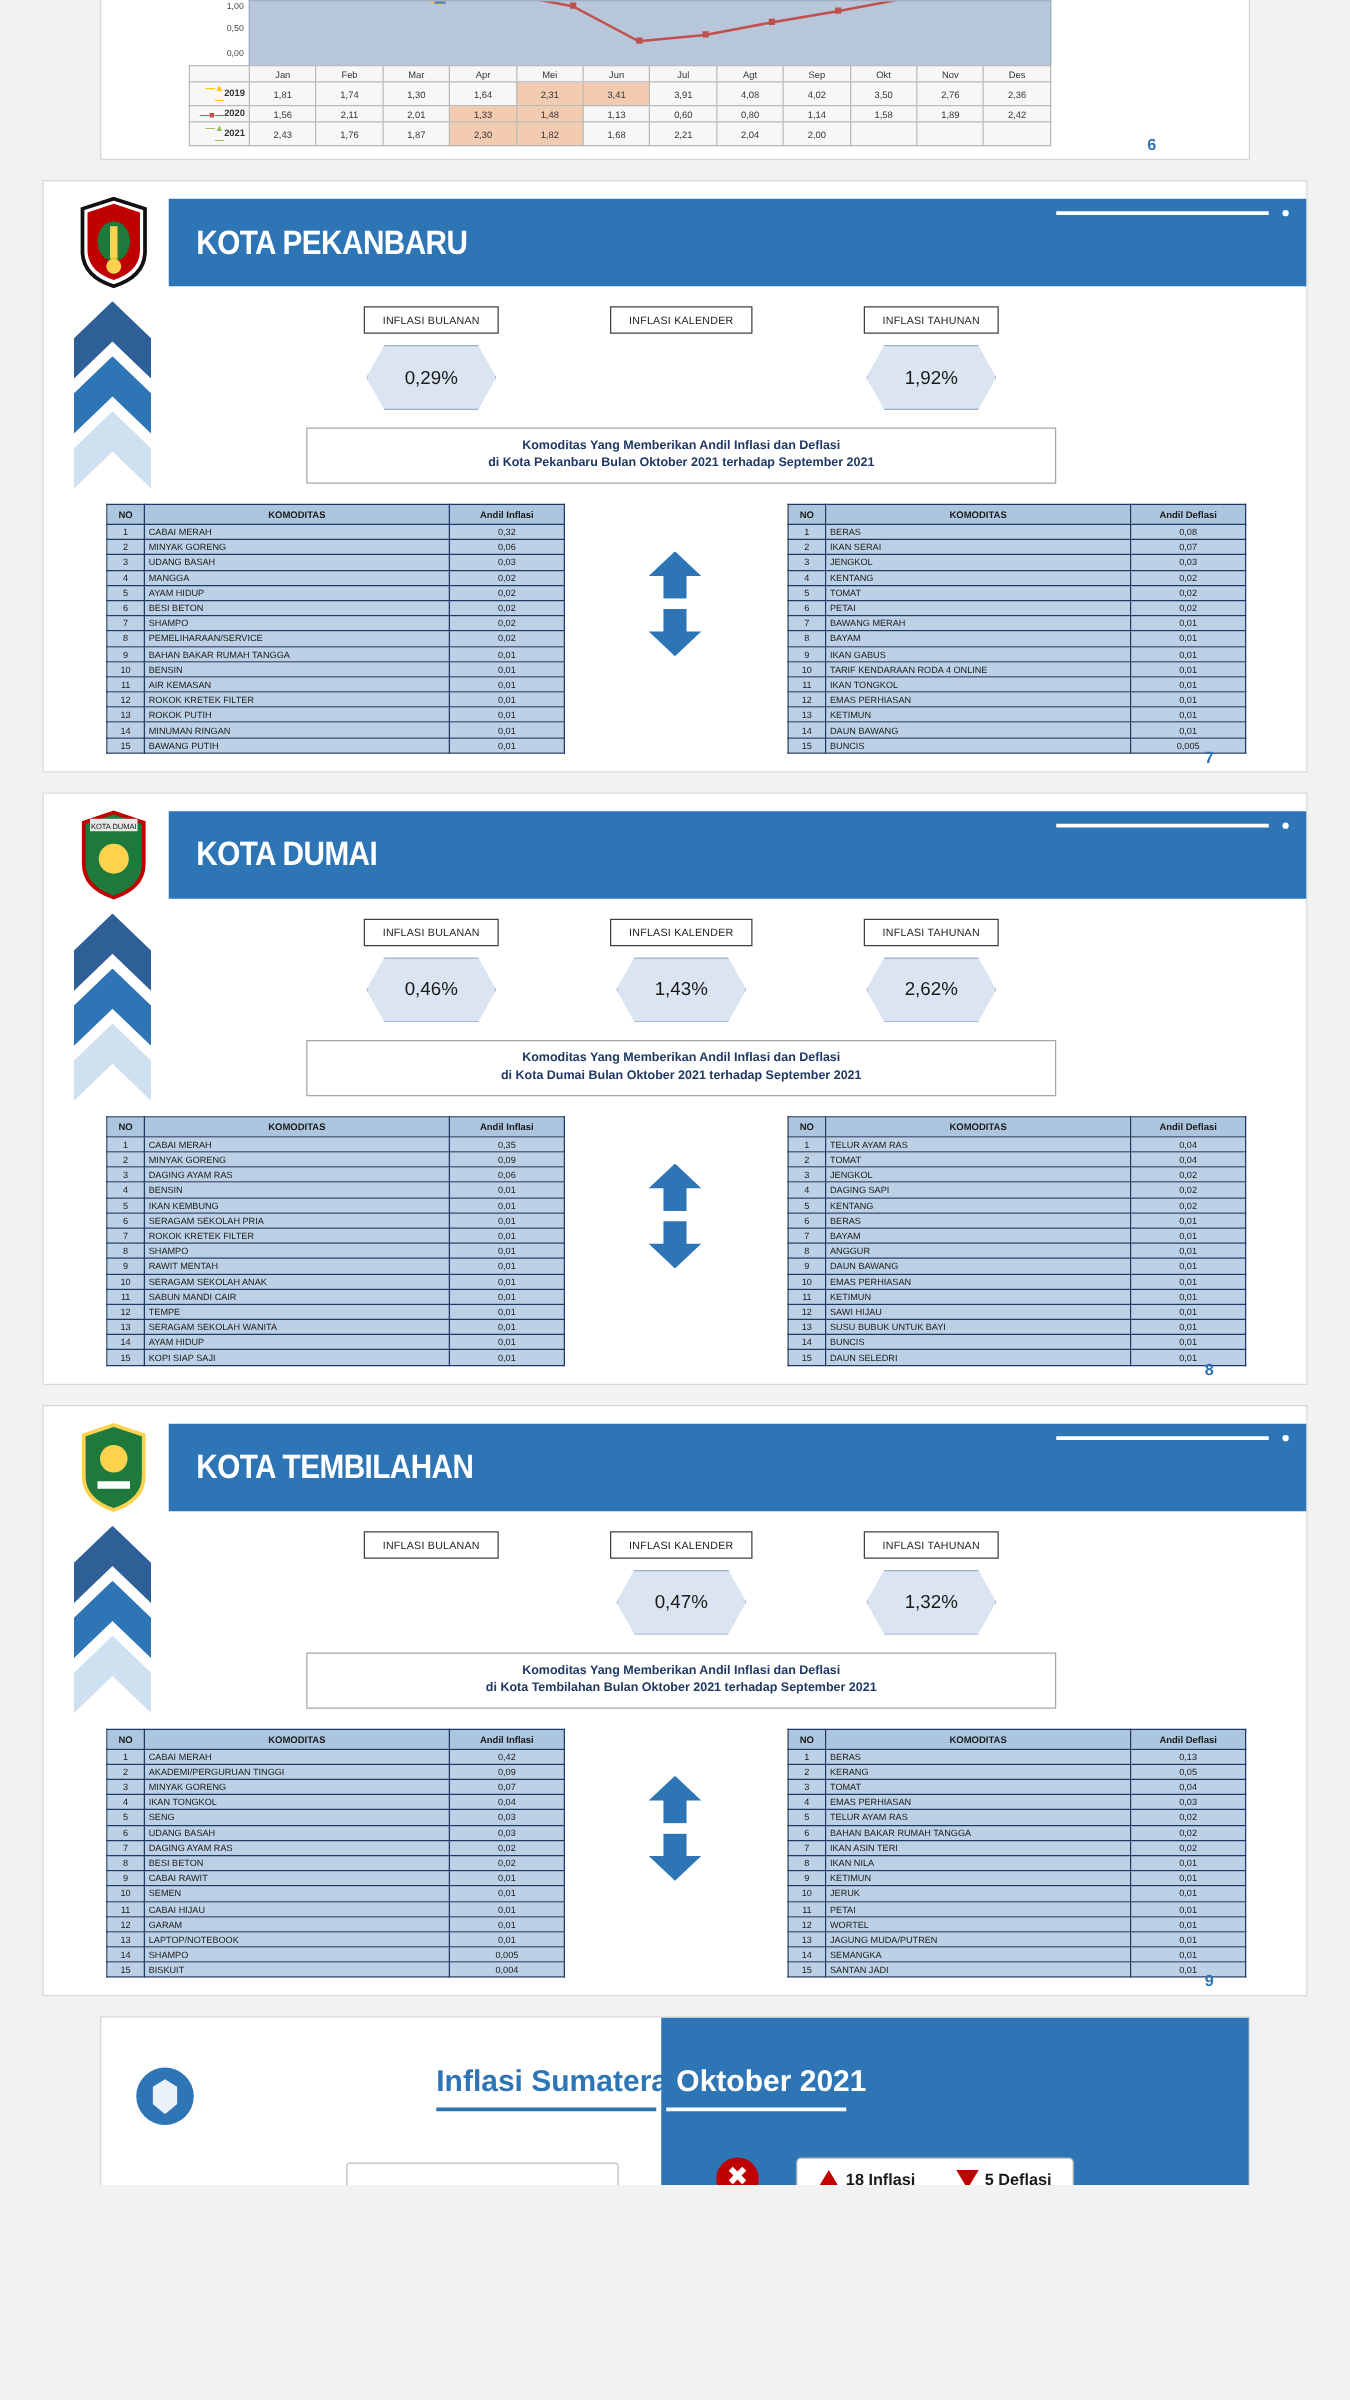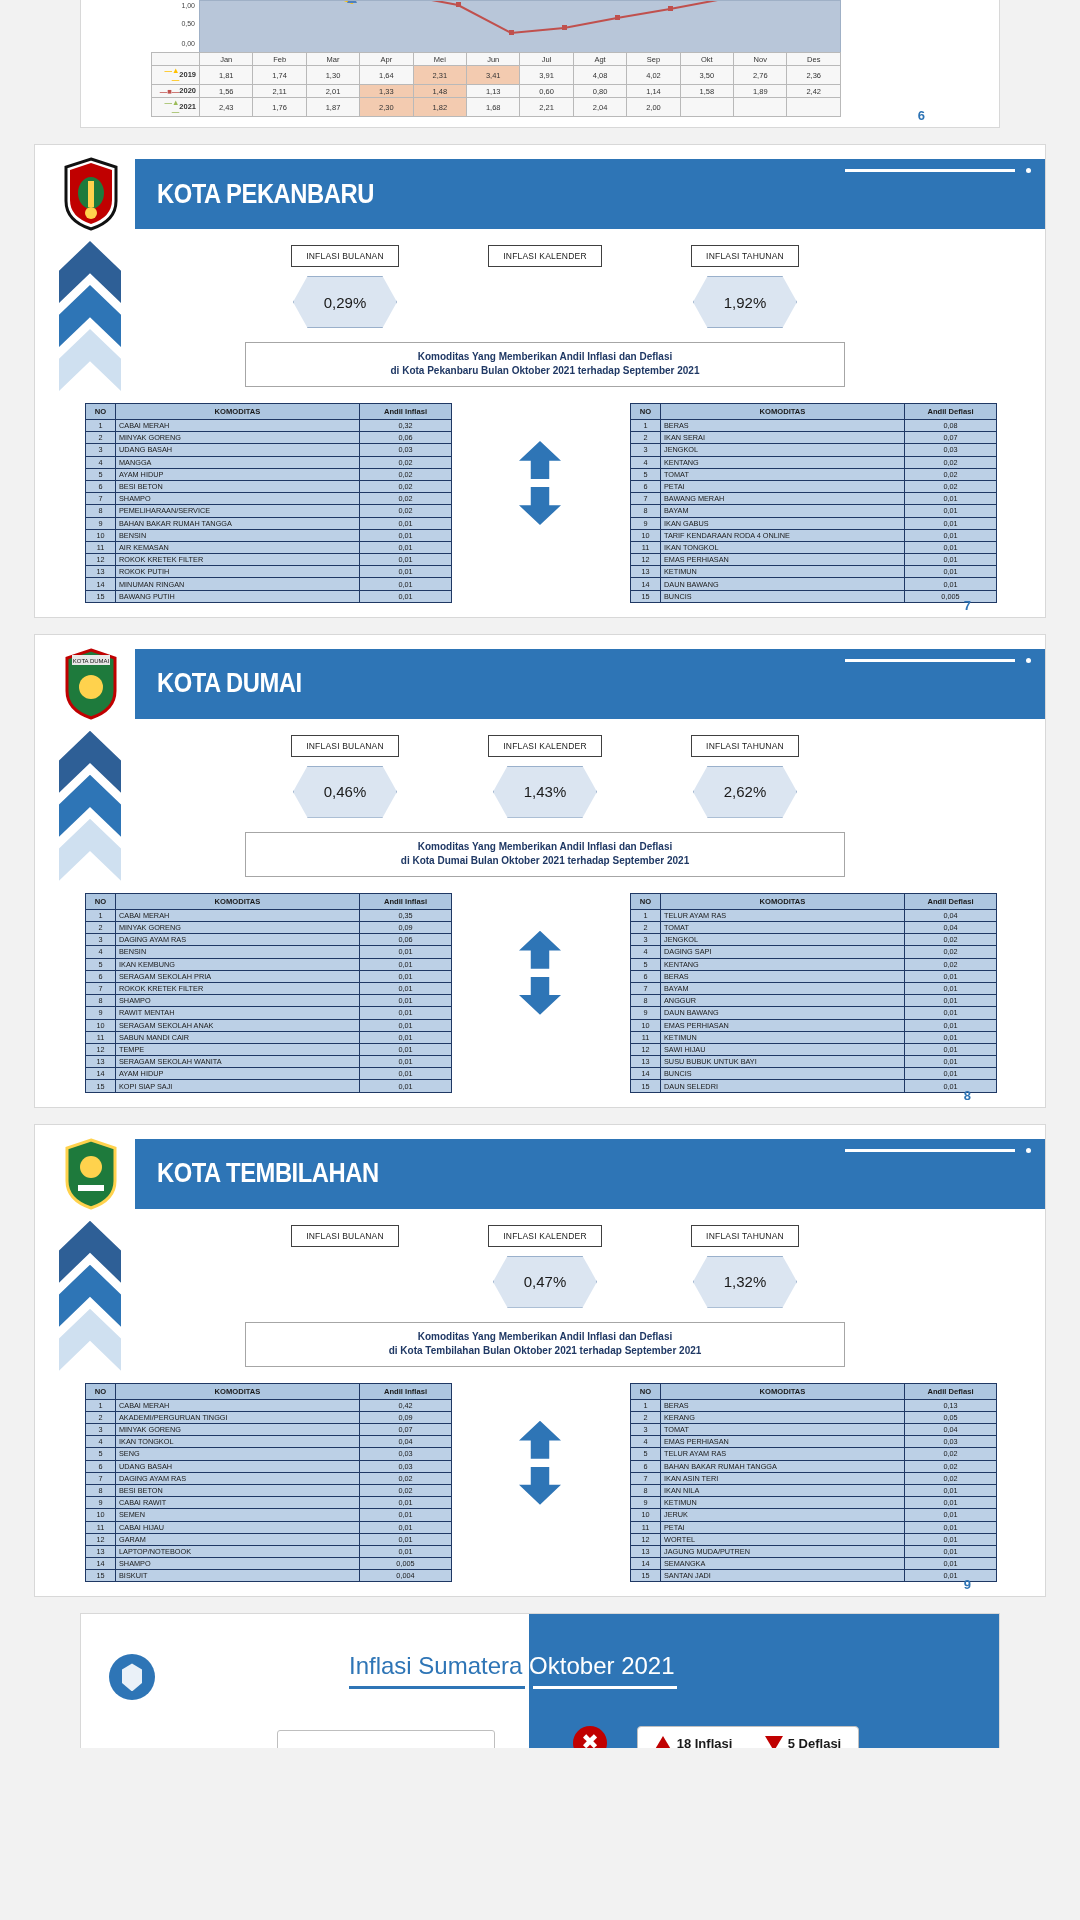--- a/index.html
+++ b/index.html
@@ -262,21 +262,21 @@
   .final-blue {
     position: absolute;
     left: 448px; top: 0;
     width: 472px; height: 135px;
     background: #2e75b6;
   }
   .final-title {
     position: absolute;
     left: 268px; top: 38px;
     font-size: 24px;
-    font-weight: normal;
+    font-weight: bold;
     color: #2e75b6;
     white-space: nowrap;
   }
   .final-title .wht { color: #ffffff; }
   .final-underline {
     position: absolute;
     left: 268px; top: 72px;
     width: 328px; height: 3px;
     background: #ffffff;
   }

